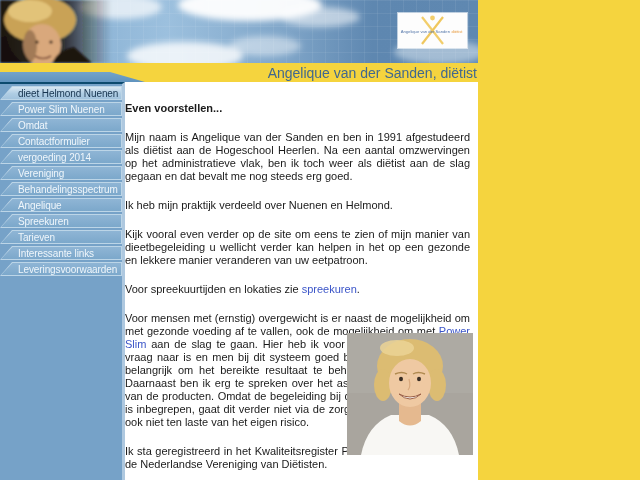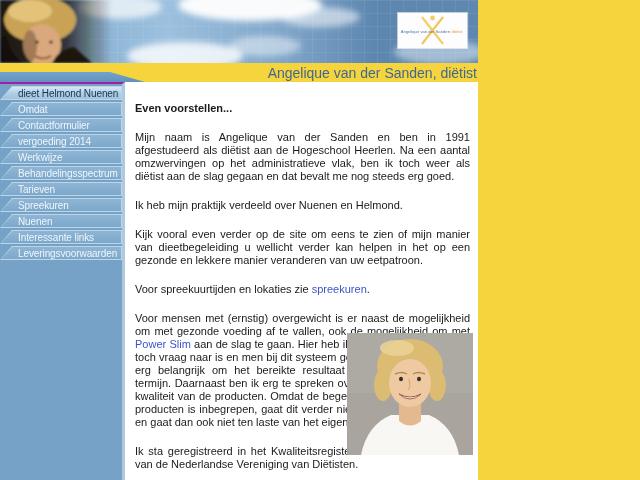--- a/index.html
+++ b/index.html
@@ -22,21 +22,21 @@
   }
   
   .sidebar-tab {
     position:absolute; left:0; top:72px; width:145px; height:10px;
     background:linear-gradient(#74A3C9,#6093BE);
     clip-path:polygon(0 0, 110px 0, 145px 100%, 0 100%);
   }
   .sidebar {
     position:absolute; left:0; top:82px; width:125px; height:398px;
     background:#76A2C8;
-    border-top:2px solid #a21caf;
+    border-top:2px solid #0c4a6e;
     border-right:3px solid #AEC8DF;
   }
   .nav-list { margin-top:2px; }
   .nav-item {
     position:relative; height:14px; margin:0 0 2px 0; width:122px;
     clip-path:polygon(12px 0, 100% 0, 100% 100%, 0 100%);
     background:#BCD5E7; cursor:pointer;
   }
   .nav-item-fill {
     position:absolute; left:1px; right:1px; top:1px; bottom:1px;
@@ -45,21 +45,21 @@
   }
   .nav-item-label {
     position:absolute; left:18px; top:1.5px; font-size:10px; letter-spacing:-0.1px;
     color:#EFF6FB; white-space:nowrap;
   }
   .nav-item.active .nav-item-fill { background:linear-gradient(#D8E7F2 0%, #AFCDE4 55%, #A2C3DD 100%); }
   .nav-item.active .nav-item-label { color:#17344F; }
   
   .content {
     position:absolute; left:125px; top:82px; width:353px; height:398px;
-    background:#FFFFFF; padding:20px 8px 0 10px;
+    background:#FFFFFF; padding:20px 8px 0 0;
     font-size:11px; line-height:13px; color:#1A1A1A;
   }
   .content-heading { font-weight:bold; margin:0 0 16px 0; font-size:11px; }
   .content p { margin:16px 0 5px 0; text-align:justify; }
   .txt-link { color:#3B55C8; text-decoration:none; cursor:pointer; }
   .portrait { position:absolute; left:347px; top:333px; width:126px; height:122px; }
 </style>
 </head>
 <body>
 
@@ -130,49 +130,53 @@
 
 <div class="sidebar-tab"></div>
 <div class="sidebar">
   <div class="nav-list">
       <div class="nav-item active">
     <div class="nav-item-fill"></div>
     <span class="nav-item-label">dieet Helmond Nuenen</span>
   </div>
       <div class="nav-item">
     <div class="nav-item-fill"></div>
+    <span class="nav-item-label">Power Slim Nuenen</span>
+  </div>
+      <div class="nav-item">
+    <div class="nav-item-fill"></div>
     <span class="nav-item-label">Omdat</span>
   </div>
       <div class="nav-item">
     <div class="nav-item-fill"></div>
     <span class="nav-item-label">Contactformulier</span>
   </div>
       <div class="nav-item">
     <div class="nav-item-fill"></div>
     <span class="nav-item-label">vergoeding 2014</span>
   </div>
       <div class="nav-item">
     <div class="nav-item-fill"></div>
-    <span class="nav-item-label">Werkwijze</span>
+    <span class="nav-item-label">Vereniging</span>
   </div>
       <div class="nav-item">
     <div class="nav-item-fill"></div>
     <span class="nav-item-label">Behandelingsspectrum</span>
   </div>
       <div class="nav-item">
     <div class="nav-item-fill"></div>
+    <span class="nav-item-label">Angelique</span>
+  </div>
+      <div class="nav-item">
+    <div class="nav-item-fill"></div>
+    <span class="nav-item-label">Spreekuren</span>
+  </div>
+      <div class="nav-item">
+    <div class="nav-item-fill"></div>
     <span class="nav-item-label">Tarieven</span>
-  </div>
-      <div class="nav-item">
-    <div class="nav-item-fill"></div>
-    <span class="nav-item-label">Spreekuren</span>
-  </div>
-      <div class="nav-item">
-    <div class="nav-item-fill"></div>
-    <span class="nav-item-label">Nuenen</span>
   </div>
       <div class="nav-item">
     <div class="nav-item-fill"></div>
     <span class="nav-item-label">Interessante links</span>
   </div>
       <div class="nav-item">
     <div class="nav-item-fill"></div>
     <span class="nav-item-label">Leveringsvoorwaarden</span>
   </div>
     </div>

